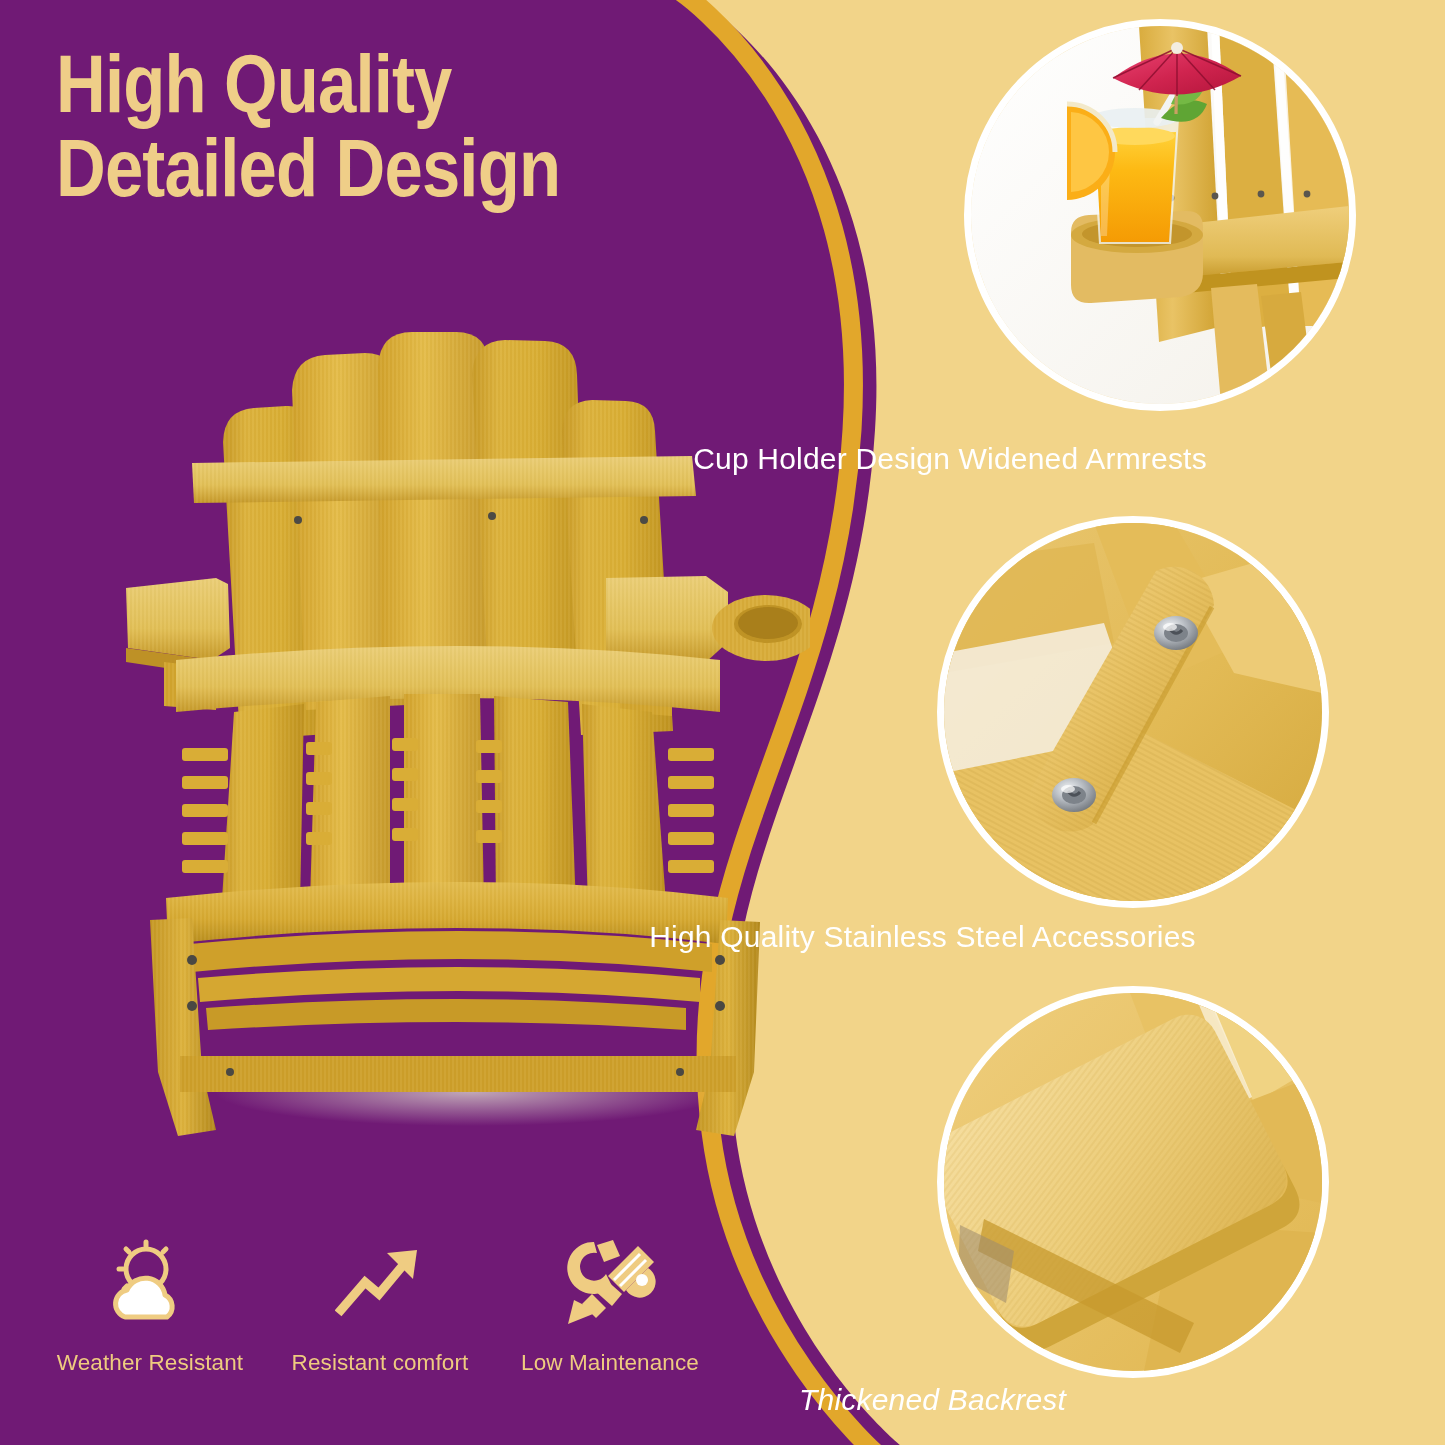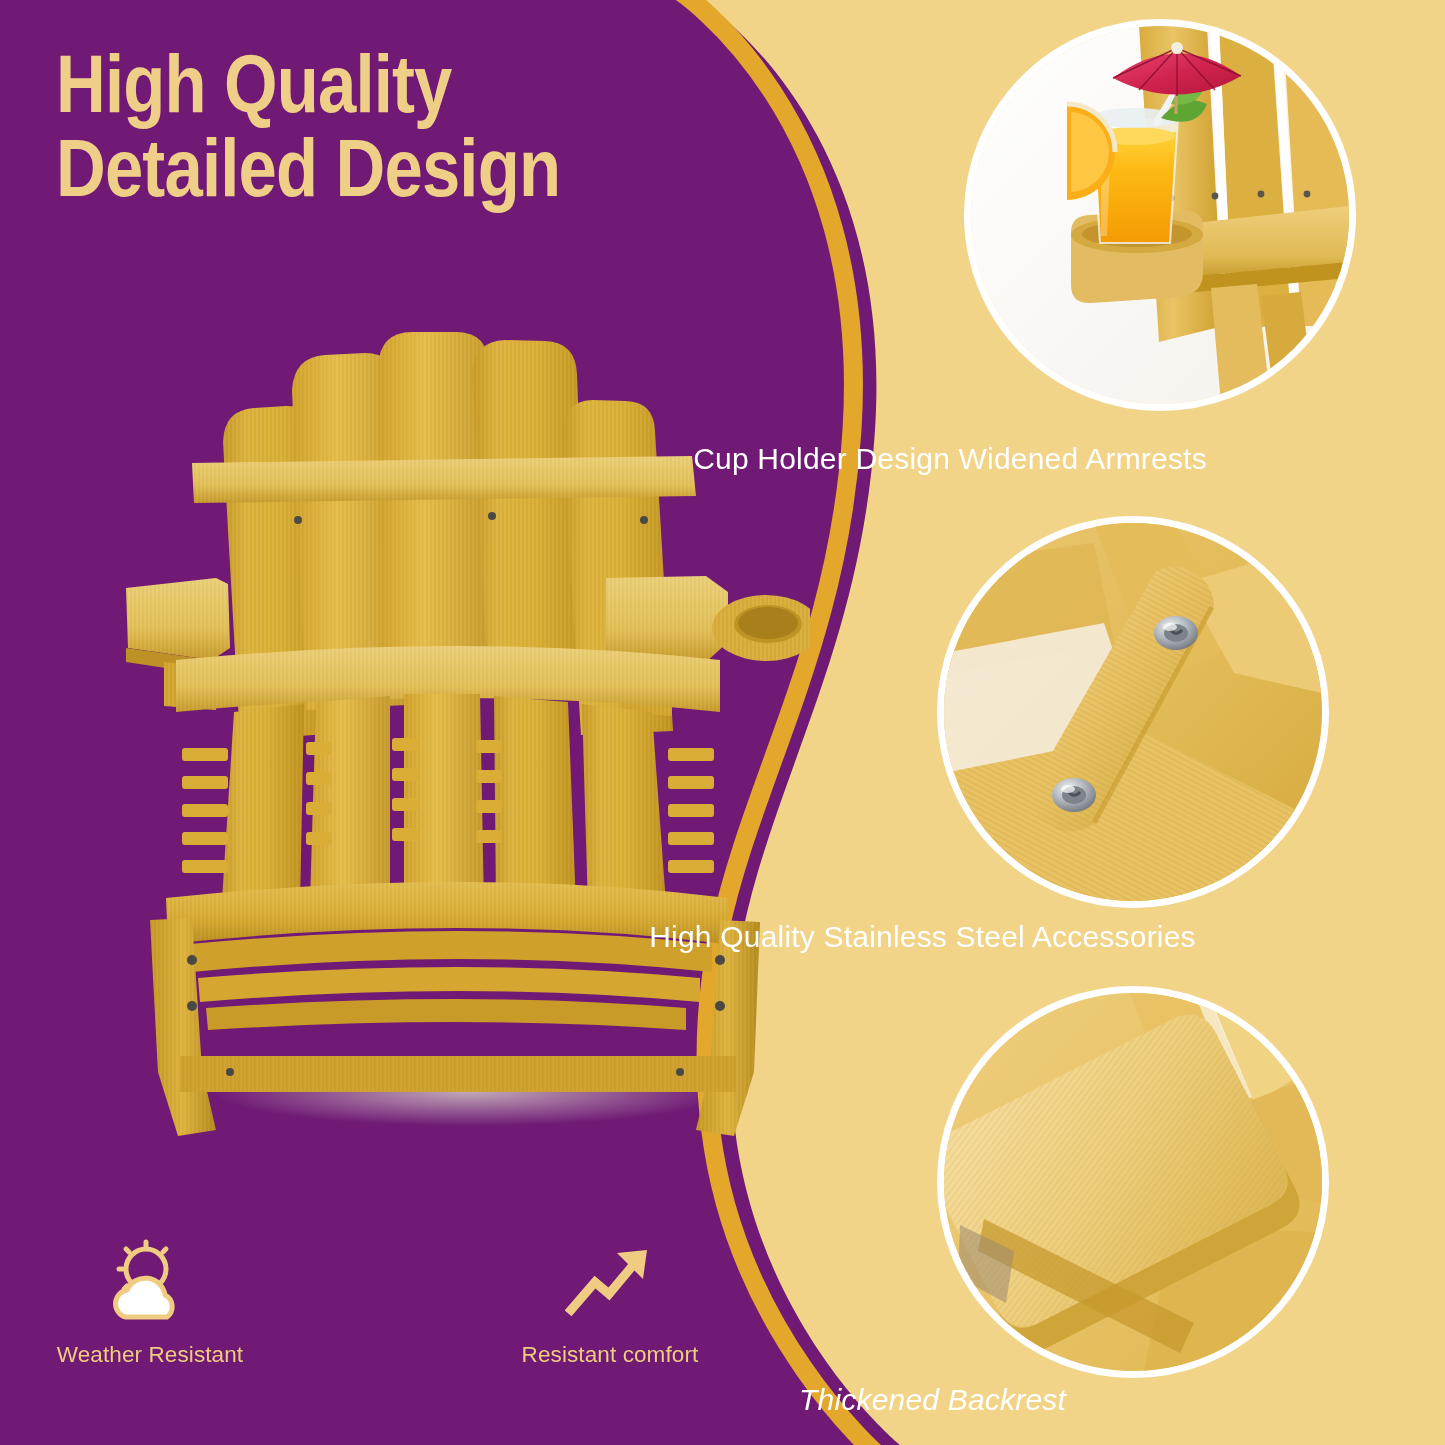--- a/index.html
+++ b/index.html
@@ -47,21 +47,21 @@
     position: absolute;
     left: 40px; top: 1232px;
     width: 680px;
     display: flex;
     justify-content: space-between;
     align-items: flex-start;
   }
   .feature { width: 220px; display: flex; flex-direction: column; align-items: center; }
   .feature-icon { height: 102px; display: flex; align-items: center; justify-content: center; }
   .feature-label {
-    margin-top: 8px;
+    margin-top: 16px;
     color: #EECB7F;
     font-size: 22.5px;
     font-family: "Liberation Sans", sans-serif;
     white-space: nowrap;
     letter-spacing: 0.1px;
   }
 
   
   .circle {
     position: absolute;
@@ -298,20 +298,43 @@
     <div class="feature">
       <div class="feature-icon">
         <svg width="90" height="78" viewBox="0 0 90 78">
           <path d="M 6 66 L 30 38 L 44 50 L 74 14" fill="none" stroke="#EFCC82" stroke-width="9" stroke-linecap="square" stroke-linejoin="miter"></path>
           <path d="M 52 9 L 82 6 L 78 35 Z" fill="#EFCC82"></path>
         </svg>
       </div>
       <div class="feature-label">Resistant comfort</div>
     </div>
 
+    <div class="feature">
+      <div class="feature-icon">
+        <svg width="92" height="90" viewBox="0 0 92 90">
+          <g fill="#EFCC82">
+
+            <path d="M 30 4 a 26 26 0 1 0 18 44 l -6 -12 a 14 14 0 1 1 -9 -21 Z"></path>
+            <path d="M 33 7 l 7 17 l 16 -6 l -7 -16 Z"></path>
+
+            <path d="M 40 40 L 58 56 L 48 68 L 30 52 Z"></path>
+
+            <path d="M 4 86 L 10 62 L 34 74 Z"></path>
+            <path d="M 28 56 L 42 70 L 32 80 L 18 66 Z"></path>
+
+            <path d="M 44 38 L 74 8 L 90 24 L 60 54 Z"></path>
+            <path d="M 50 42 L 76 16" stroke="#ffffff" stroke-width="3" fill="none"></path>
+            <path d="M 56 48 L 82 22" stroke="#ffffff" stroke-width="3" fill="none"></path>
+            <path d="M 62 52 a 16 16 0 1 0 22 -22 L 60 54 Z"></path>
+            <circle cx="78" cy="42" r="6" fill="#ffffff"></circle>
+          </g>
+        </svg>
+      </div>
+      <div class="feature-label">Low Maintenance</div>
+    </div>
   </div>
 
   <div class="circle" style="left:964px; top:19px; width:392px; height:392px;">
     <svg width="378" height="378" viewBox="0 0 378 378">
       <defs>
         <linearGradient id="c1bg" x1="0" y1="0" x2="1" y2="1">
           <stop offset="0%" stop-color="#FFFFFF"></stop>
           <stop offset="100%" stop-color="#F4F1EA"></stop>
         </linearGradient>
         <linearGradient id="woodV" x1="0" y1="0" x2="1" y2="0">

